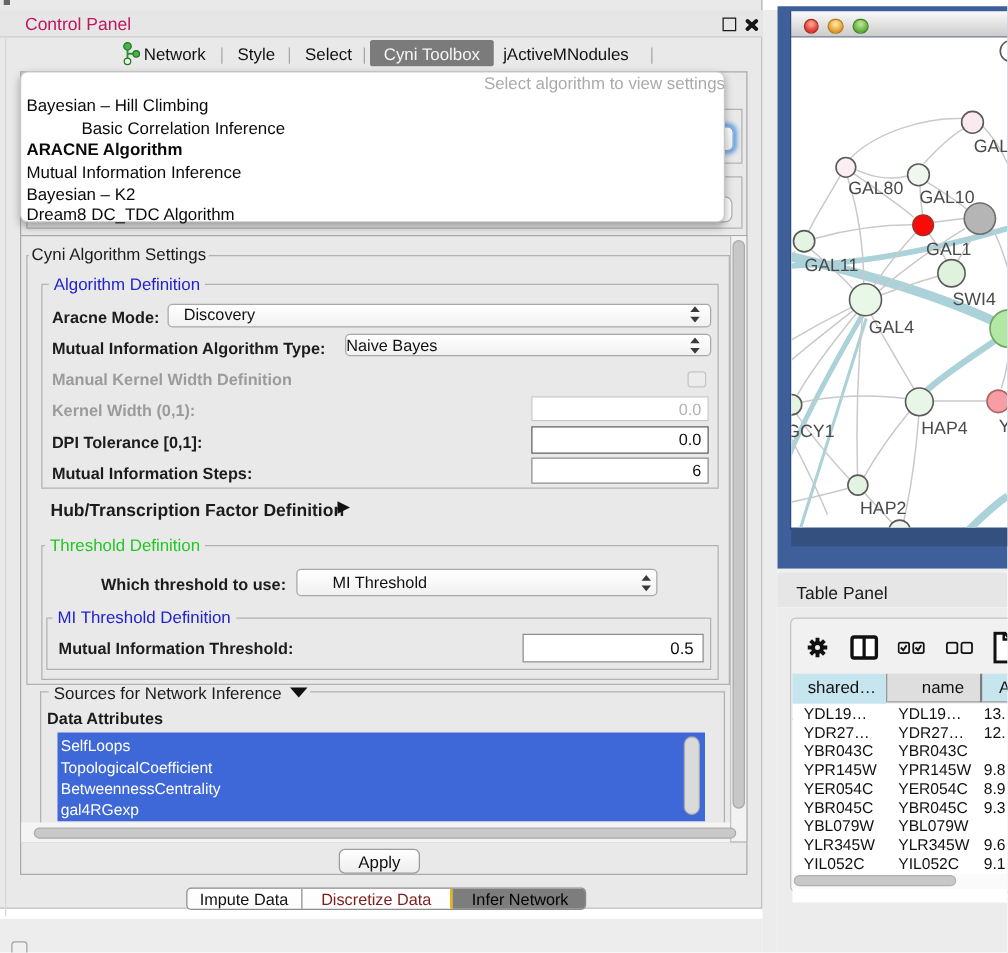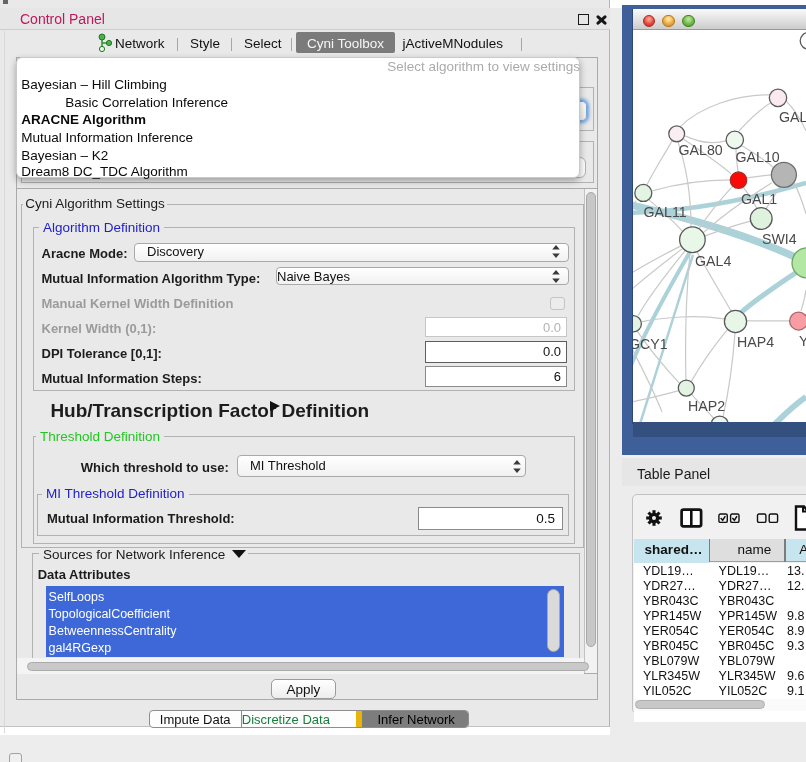--- a/index.html
+++ b/index.html
@@ -75,36 +75,36 @@
 <div class="abs combo" style="left:276px;top:266.5px;width:292.5px;height:18.5px;line-height:17px;">Naive Bayes</div>
 <div class="abs lbl dis" style="left:41.5px;top:296px;">Manual Kernel Width Definition</div>
 <div class="abs" style="left:550.4px;top:296.5px;width:14.2px;height:13.5px;border-radius:3px;background:#ececec;border:1px solid #c4c4c4;"></div>
 <div class="abs lbl dis" style="left:41.5px;top:321px;">Kernel Width (0,1):</div>
 <div class="abs tf" style="left:424.6px;top:316.5px;width:142.4px;height:20.8px;line-height:19px;padding-right:5px;border:1px solid #c6c6c6;color:#b2b2b2;">0.0</div>
 <div class="abs lbl" style="left:41.5px;top:346px;">DPI Tolerance [0,1]:</div>
 <div class="abs tf" style="left:424.6px;top:341px;width:142.4px;height:21.7px;line-height:20px;padding-right:5px;border:1.6px solid #5e5e5e;">0.0</div>
 <div class="abs lbl" style="left:41.5px;top:371px;">Mutual Information Steps:</div>
 <div class="abs tf" style="left:424.6px;top:365.8px;width:142.4px;height:21.2px;line-height:20px;padding-right:5px;border:1.4px solid #8a8a8a;">6</div>
 
-<div class="abs lbl" style="left:40.4px;top:400px;font-size:19px;margin-left:10px;">Hub/Transcription Factor Definition</div>
+<div class="abs lbl" style="left:40.4px;top:400px;font-size:14px;">Hub/Transcription Factor Definition</div>
 <div class="abs" style="left:270px;top:401px;width:0;height:0;border-left:10px solid #111;border-top:5.5px solid transparent;border-bottom:5.5px solid transparent;"></div>
 
 <svg class="abs" style="left:551px;top:245px;" width="10" height="13" viewBox="0 0 10 13">
     <path d="M5 0 L8.8 4.6 H1.2 Z" fill="#3a3a3a"></path>
     <path d="M5 13 L1.2 8.4 H8.8 Z" fill="#3a3a3a"></path>
   </svg>
 <svg class="abs" style="left:551px;top:269.5px;" width="10" height="13" viewBox="0 0 10 13">
     <path d="M5 0 L8.8 4.6 H1.2 Z" fill="#3a3a3a"></path>
     <path d="M5 13 L1.2 8.4 H8.8 Z" fill="#3a3a3a"></path>
   </svg>
 
 <div class="abs gbox" style="left:32.6px;top:436px;width:542.1px;height:107.5px;"></div>
 <div class="gtitle" style="left:36px;top:429.5px;color:#22c822;">Threshold Definition</div>
 <div class="abs lbl" style="left:80.8px;top:459.5px;">Which threshold to use:</div>
-<div class="abs combo" style="left:237px;top:455.4px;width:289.4px;height:21.9px;line-height:20px;padding-left:12px;">MI Threshold</div>
+<div class="abs combo" style="left:237px;top:455.4px;width:289.4px;height:21.9px;line-height:20px;padding-left:28px;">MI Threshold</div>
 
 <svg class="abs" style="left:512px;top:460px;" width="10" height="13" viewBox="0 0 10 13">
     <path d="M5 0 L8.8 4.6 H1.2 Z" fill="#3a3a3a"></path>
     <path d="M5 13 L1.2 8.4 H8.8 Z" fill="#3a3a3a"></path>
   </svg>
 
 <div class="abs gbox" style="left:37.2px;top:493.5px;width:532px;height:42.2px;"></div>
 <div class="gtitle" style="left:42px;top:487px;color:#2222cc;">MI Threshold Definition</div>
 <div class="abs lbl" style="left:46.9px;top:510.5px;">Mutual Information Threshold:</div>
 <div class="abs tf" style="left:418.3px;top:506.8px;width:144.7px;height:22.9px;line-height:21px;padding-right:7px;border:1.4px solid #8a8a8a;font-size:13.5px;">0.5</div>
@@ -118,21 +118,21 @@
 <div class="abs" style="left:48.6px;top:588.5px;font-size:12.5px;color:#ffffff;line-height:17.3px;white-space:nowrap;">SelfLoops<br>TopologicalCoefficient<br>BetweennessCentrality<br>gal4RGexp</div>
 <div class="abs" style="left:547px;top:589px;width:13px;height:63px;background:#dadada;border:1px solid #a8a8a8;border-radius:7px;"></div>
 
 <div class="abs" style="left:16.7px;top:658px;width:567px;height:16px;background:#f4f4f4;"></div>
 <div class="abs" style="left:27px;top:662.3px;width:561.5px;height:9.2px;background:#c9c9c9;border:1px solid #ababab;border-radius:5px;"></div>
 
 <div class="abs" style="left:270.8px;top:679.2px;width:65.4px;height:20px;border:1px solid #9b9b9b;border-radius:5px;background:linear-gradient(#ffffff,#ededed);font-size:13.5px;color:#111;text-align:center;line-height:19px;">Apply</div>
 
 <div class="abs" style="left:148.6px;top:709.5px;width:320.5px;height:18.7px;border:1px solid #8d8d8d;border-radius:4px;background:#fdfdfd;overflow:hidden;padding-left:48px;">
   <div class="abs" style="left:0;top:0;width:92.2px;height:18.7px;border-right:1px solid #8d8d8d;text-align:center;font-size:13px;color:#111;line-height:18px;">Impute Data</div>
-  <div class="abs" style="left:92.2px;top:0;width:120.4px;height:18.7px;border-right:6px solid #eab308;font-size:13px;color:#15803d;line-height:18px;">Discretize Data</div>
+  <div class="abs" style="left:92.2px;top:0;width:120.4px;height:18.7px;border-right:2px solid #eab308;text-align:center;font-size:13px;color:#7f1d1d;line-height:18px;">Discretize Data</div>
   <div class="abs" style="left:212.6px;top:0;width:107.9px;height:18.7px;background:#7d7d7d;text-align:center;font-size:13px;color:#000000;line-height:18px;">Infer Network</div>
 </div>
 
 <div class="abs" style="left:0;top:735px;width:610px;height:27px;background:#ededed;"></div>
 
 <div class="abs" style="left:9.4px;top:753px;width:13px;height:12px;border:1.5px solid #a2a2a2;border-radius:3px;background:#f0f0f0;"></div>
 
 <div class="abs" style="left:16px;top:56.5px;width:564px;height:121.5px;background:#ffffff;border:1px solid #c9c9c9;border-radius:6px;box-shadow:0 3px 7px rgba(0,0,0,0.32);"></div>
 <div class="abs" style="left:16px;top:59px;width:564px;text-align:right;font-size:13.5px;color:#ababab;">Select algorithm to view settings</div>
 <div class="abs" style="left:21.2px;top:77px;font-size:13.5px;color:#0a0a0a;white-space:nowrap;">Bayesian – Hill Climbing</div>
@@ -263,21 +263,21 @@
     <rect x="51.2" y="1" width="8.4" height="8.4" rx="1.5"></rect>
   </g>
   <path d="M2.7 5 l2 2.2 2.6-4" fill="none" stroke="#111" stroke-width="1.5"></path>
   <path d="M14.4 5 l2 2.2 2.6-4" fill="none" stroke="#111" stroke-width="1.5"></path>
 </svg>
 <svg class="abs" style="left:794px;top:505px;" width="12" height="26" viewBox="0 0 12 26">
   <path d="M2 1.5 h8 l4 5 v18 h-12 z" fill="#fff" stroke="#111" stroke-width="2.4"></path>
   <path d="M9 1.5 v5 h5" fill="none" stroke="#111" stroke-width="2"></path>
 </svg>
 
-<div class="abs" style="left:633.5px;top:539.4px;width:75px;height:37px;background:#c7e5ef;border-bottom:1.4px solid #9e9e9e;text-align:center;font-size:13.5px;color:#111;line-height:22px;padding-left:5px;font-weight:bold;">shared…</div>
+<div class="abs" style="left:633.5px;top:539.4px;width:75px;height:37px;background:#c7e5ef;border-bottom:1.4px solid #9e9e9e;text-align:center;font-size:13.5px;color:#111;line-height:22px;padding-left:5px;">shared…</div>
 <div class="abs" style="left:708.5px;top:539.4px;width:1.8px;height:23.1px;background:#7d7d7d;"></div>
 <div class="abs" style="left:710.3px;top:539.4px;width:74.1px;height:23.1px;background:#dedede;border-bottom:1.4px solid #9e9e9e;text-align:center;font-size:13.5px;color:#111;line-height:22px;padding-left:14px;">name</div>
 <div class="abs" style="left:784.4px;top:539.4px;width:1.8px;height:23.1px;background:#7d7d7d;"></div>
 <div class="abs" style="left:786.2px;top:539.4px;width:19.8px;height:23.1px;background:#c7e5ef;border-bottom:1.4px solid #9e9e9e;font-size:13.5px;color:#111;line-height:22px;padding-left:13px;">A</div>
 
 <div class="abs" style="left:633.5px;top:562.5px;width:172.5px;height:159px;background:#ffffff;overflow:hidden;">
   <div class="abs" style="left:9.5px;top:1px;font-size:12.5px;color:#111;line-height:15.1px;white-space:nowrap;">YDL19…<br>YDR27…<br>YBR043C<br>YPR145W<br>YER054C<br>YBR045C<br>YBL079W<br>YLR345W<br>YIL052C</div>
   <div class="abs" style="left:85.1px;top:1px;font-size:12.5px;color:#111;line-height:15.1px;white-space:nowrap;">YDL19…<br>YDR27…<br>YBR043C<br>YPR145W<br>YER054C<br>YBR045C<br>YBL079W<br>YLR345W<br>YIL052C</div>
   <div class="abs" style="left:153.5px;top:1px;font-size:12.5px;color:#111;line-height:15.1px;white-space:nowrap;">13.<br>12.<br>&nbsp;<br>9.8<br>8.9<br>9.3<br>&nbsp;<br>9.6<br>9.1</div>
 </div>

